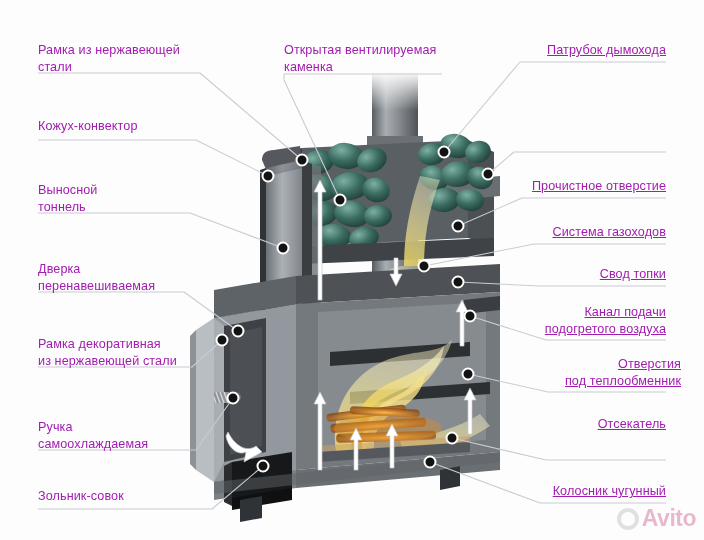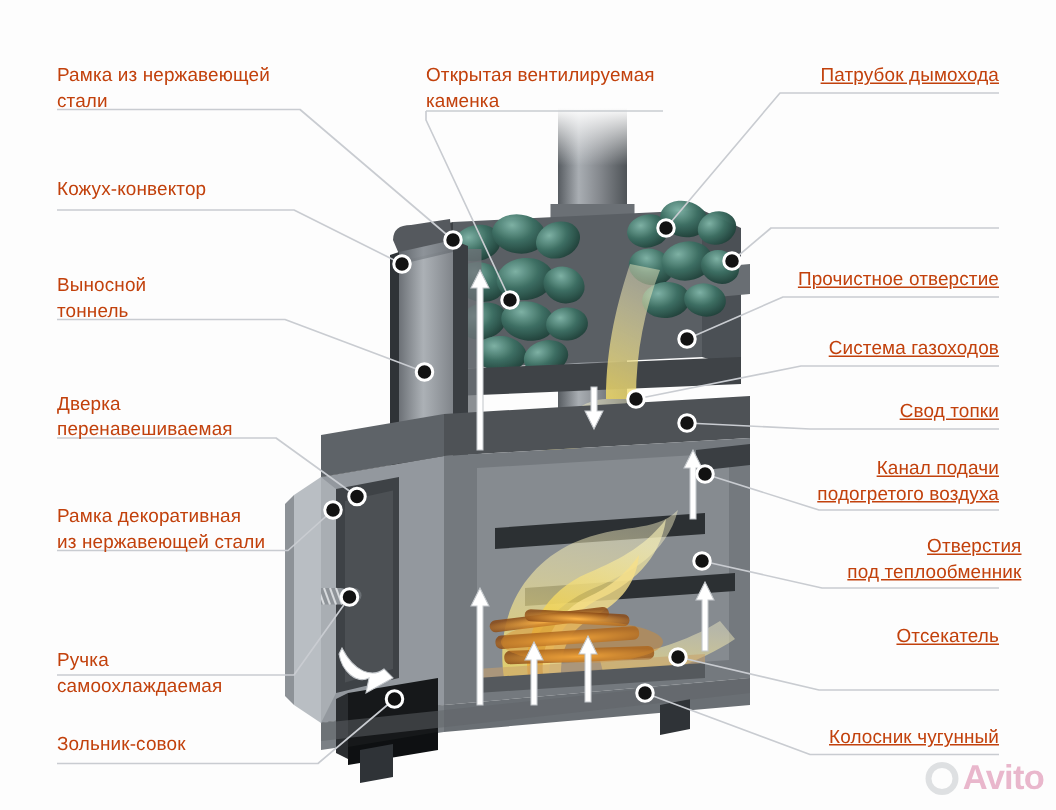--- a/index.html
+++ b/index.html
@@ -13,21 +13,21 @@
   #stage{position:absolute;left:0;top:0;width:704px;height:540px;overflow:hidden;background:#fdfdfd;}
 
   
   #leaders{position:absolute;left:0;top:0;width:704px;height:540px;pointer-events:none;}
 
   
   .label{
     position:absolute;
     font-size:12.6px;
     line-height:16.5px;
-    color:#c2410c;
+    color:#a21caf;
     letter-spacing:.1px;
     white-space:pre-line;
   }
   .label.l{text-align:left;}
   .label.r{text-align:right;text-decoration:underline;}
 
   
   #art{position:absolute;left:0;top:0;width:704px;height:540px;}
 
   
@@ -303,21 +303,21 @@
 
   <div class="label l" style="left:38px;top:42px;width:200px">Рамка из нержавеющей
 стали</div>
   <div class="label l" style="left:38px;top:118px;width:200px">Кожух-конвектор</div>
   <div class="label l" style="left:38px;top:182px;width:200px">Выносной
 тоннель</div>
   <div class="label l" style="left:38px;top:261px;width:200px">Дверка
 перенавешиваемая</div>
   <div class="label l" style="left:38px;top:336px;width:210px">Рамка декоративная
 из нержавеющей стали</div>
-  <div class="label l" style="left:38px;top:432px;width:200px">Ручка
+  <div class="label l" style="left:38px;top:419px;width:200px">Ручка
 самоохлаждаемая</div>
   <div class="label l" style="left:38px;top:488px;width:200px">Зольник-совок</div>
 
   <div class="label l" style="left:284px;top:42px;width:200px">Открытая вентилируемая
 каменка</div>
 
   <div class="label r" style="left:466px;top:42px;width:200px">Патрубок дымохода</div>
   <div class="label r" style="left:466px;top:178px;width:200px">Прочистное отверстие</div>
   <div class="label r" style="left:466px;top:224px;width:200px">Система газоходов</div>
   <div class="label r" style="left:466px;top:266px;width:200px">Свод топки</div>

